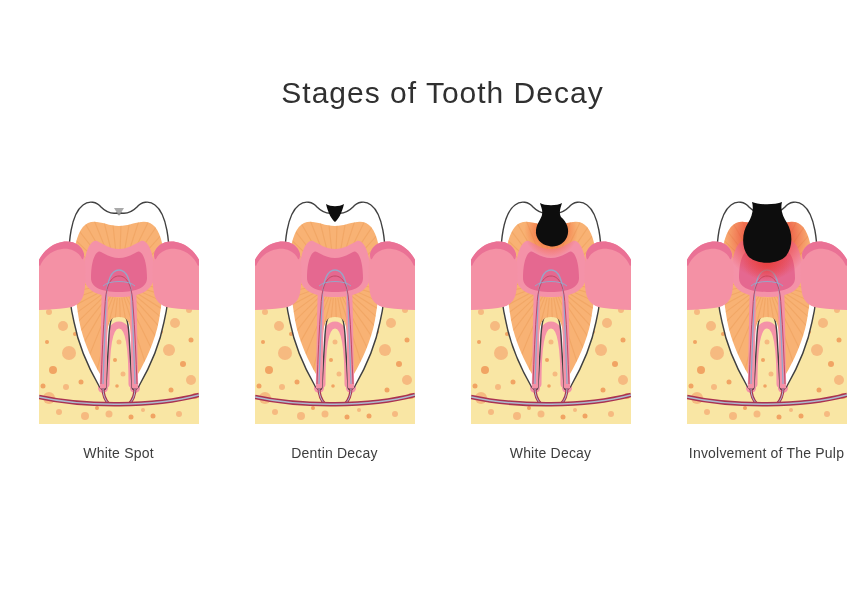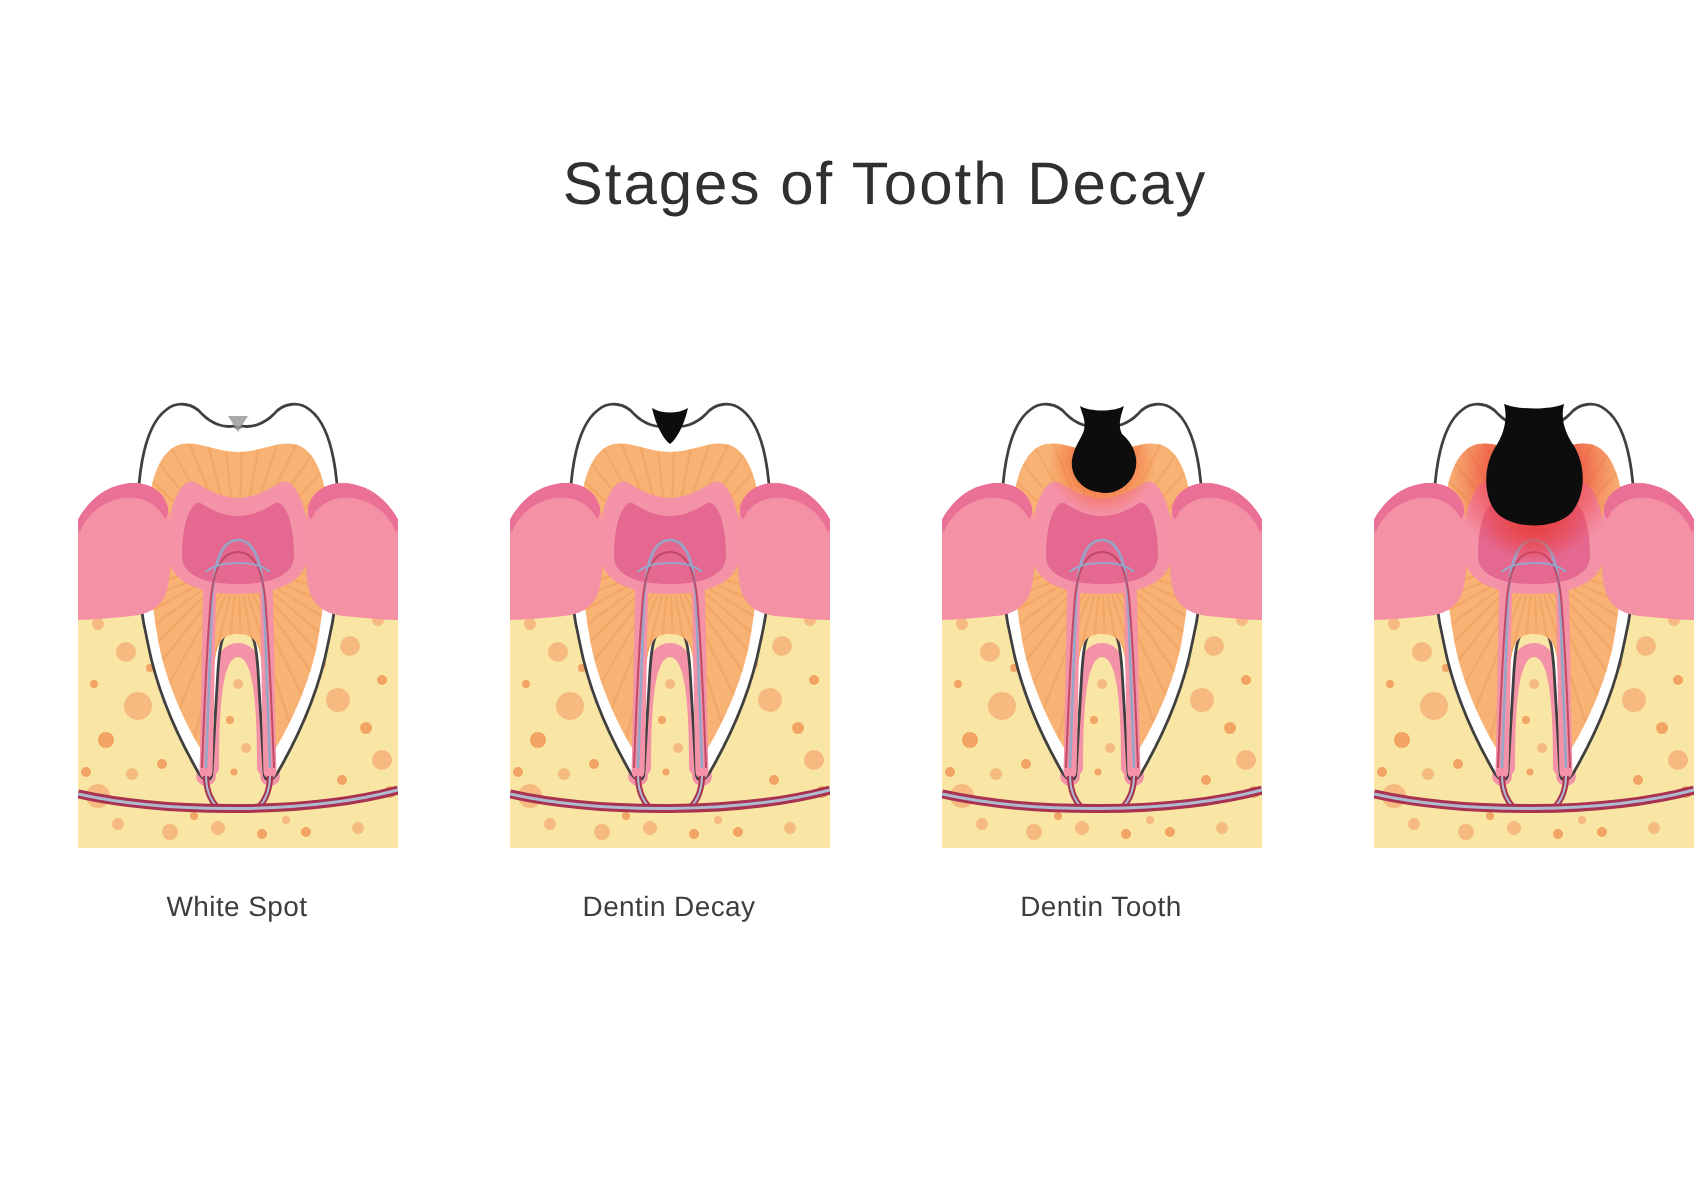--- a/index.html
+++ b/index.html
@@ -466,21 +466,21 @@
           </g>
           <g>
             <path d="M-2,74 C3,62 12,54 23,52 C34,50 43,55 45,64 C47,76 47,92 45,103 C43,113 36,117 27,118 C18,119 8,120 -2,120 Z" fill="#f491a5"></path>
             <path d="M-2,74 C3,62 12,54 23,52 C34,50 43,55 45,64 C45,68 44,70 43,69 C40,62 32,58 23,59 C14,60 5,66 1,76 Z" fill="#ea7195"></path>
             <g transform="translate(160,0) scale(-1,1)">
               <path d="M-2,74 C3,62 12,54 23,52 C34,50 43,55 45,64 C47,76 47,92 45,103 C43,113 36,117 27,118 C18,119 8,120 -2,120 Z" fill="#f491a5"></path>
               <path d="M-2,74 C3,62 12,54 23,52 C34,50 43,55 45,64 C45,68 44,70 43,69 C40,62 32,58 23,59 C14,60 5,66 1,76 Z" fill="#ea7195"></path>
             </g>
           </g>
         </svg>
-      <figcaption class="label">Dentin Tooth</figcaption>
+      <figcaption class="label">White Decay</figcaption>
     </figure>
     <figure class="stage">
       <svg viewBox="0 0 160 240">
           <defs>
             <clipPath id="cd3">
               <path d="M35,78 C34,54 40,37 49,33 C58,29 68,36 80,36 C92,36 102,29 111,33 C120,37 126,54 125,78 C125,95 123,112 120,130 C116,152 106,172 99,184 C97,188 95,187 95,183 C94,170 93,155 92,145 C91,131 88,127 80,127 C72,127 69,131 68,145 C67,155 66,170 65,183 C65,187 63,188 61,184 C54,172 44,152 40,130 C37,112 35,95 35,78 Z"></path>
             </clipPath>
             <clipPath id="cp3">
               <path d="M45,86 C44,62 52,49 58,51 C64,54 71,59 80,59 C89,59 96,54 102,51 C108,49 116,62 115,86 C115,99 103,107 80,107 C57,107 45,99 45,86 Z"></path>
             </clipPath>
@@ -620,15 +620,16 @@
           </g>
           <g>
             <path d="M-2,74 C3,62 12,54 23,52 C34,50 43,55 45,64 C47,76 47,92 45,103 C43,113 36,117 27,118 C18,119 8,120 -2,120 Z" fill="#f491a5"></path>
             <path d="M-2,74 C3,62 12,54 23,52 C34,50 43,55 45,64 C45,68 44,70 43,69 C40,62 32,58 23,59 C14,60 5,66 1,76 Z" fill="#ea7195"></path>
             <g transform="translate(160,0) scale(-1,1)">
               <path d="M-2,74 C3,62 12,54 23,52 C34,50 43,55 45,64 C47,76 47,92 45,103 C43,113 36,117 27,118 C18,119 8,120 -2,120 Z" fill="#f491a5"></path>
               <path d="M-2,74 C3,62 12,54 23,52 C34,50 43,55 45,64 C45,68 44,70 43,69 C40,62 32,58 23,59 C14,60 5,66 1,76 Z" fill="#ea7195"></path>
             </g>
           </g>
         </svg>
+      <figcaption class="label">Involvement of The Pulp</figcaption>
     </figure>
   </div>
 </div>
 
 </body></html>

